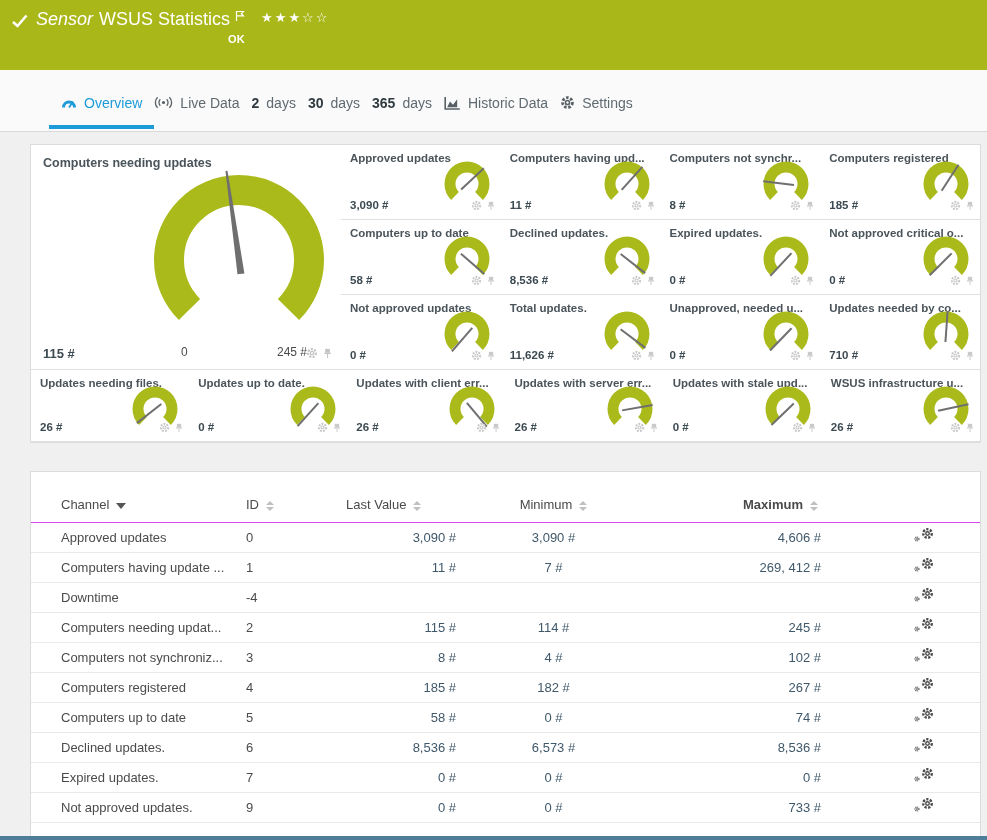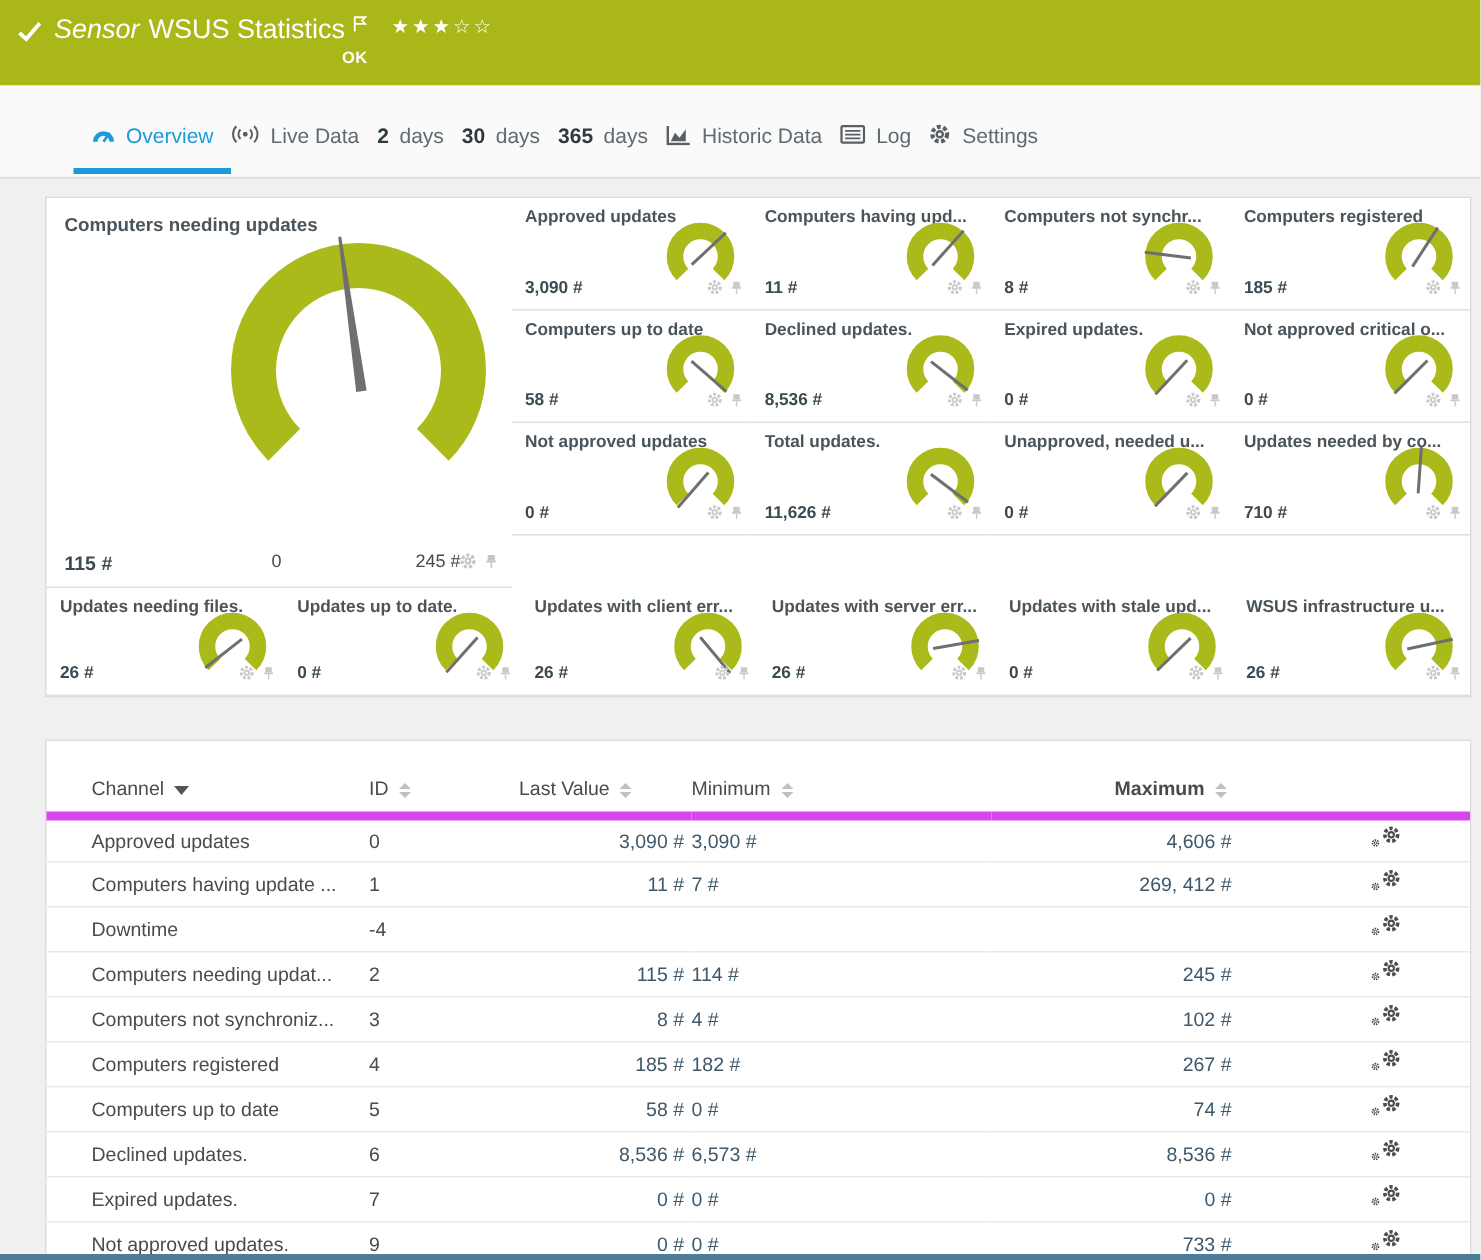--- a/index.html
+++ b/index.html
@@ -1,20 +1,20 @@
 <!DOCTYPE html>
 <html style="--green: #a9b718; --blue: #1d9bd8;"><head>
 <meta charset="utf-8">
 <style>
   * { margin:0; padding:0; box-sizing:border-box; }
   html,body { width:987px; height:840px; overflow:hidden; }
   body { font-family:"Liberation Sans", sans-serif; background:#f0f0f0; position:relative; }
 
   
-  .topbar { height:57px; background:var(--green,#a9b718); color:#fff; display:flex; align-items:flex-start; padding:9px 12px 0 12px; }
+  .topbar { height:70px; background:var(--green,#a9b718); color:#fff; display:flex; align-items:flex-start; padding:9px 12px 0 12px; }
   .topbar .chk { margin-top:5px; margin-right:8px; }
   .title-block { display:flex; flex-direction:column; }
   .title-line { display:flex; align-items:flex-start; font-size:18px; line-height:20px; }
   .title-kind { font-style:italic; font-weight:300; margin-right:6px; }
   .title-name { font-weight:400; }
   .flag { margin:-3px 0 0 5px; }
   .status-ok { font-size:11px; font-weight:700; margin:4px 0 0 16px; letter-spacing:.3px;text-align:right; }
   .stars { color:#fff; font-size:13px; letter-spacing:2px; margin:0 0 0 16px; line-height:18px; }
 
   
@@ -25,47 +25,47 @@
   .tab.active { color:var(--blue,#1d9bd8); }
   .tab.active .tab-icon { color:var(--blue,#1d9bd8); }
   .tab.active::after { content:""; position:absolute; left:-6px; right:-6px; bottom:3px; height:4px; background:var(--blue,#1d9bd8); }
 
   
   main { padding:12px 6px 0 30px; }
   .panel { background:#fff; border:1px solid #dcdcdc; width:951px; }
 
   
   .gauges-top { display:flex; }
-  .main-tile { width:310px; height:260px; position:relative; border-bottom:1px solid #e0e0e0; flex:none; }
+  .main-tile { width:310px; height:225px; position:relative; border-bottom:1px solid #e0e0e0; flex:none; }
   .main-tile .g-title { position:absolute; left:12px; top:11px; font-size:12.5px; font-weight:700; color:#4a545a; }
   .main-tile svg.biggauge { position:absolute; left:108px; top:18px; }
   .main-tile .g-value { position:absolute; left:12px; bottom:8px; font-size:13px; font-weight:600; color:#3c4a52; }
   .main-tile .g-min { position:absolute; left:150px; bottom:10px; font-size:12px; color:#4a4a4a; }
   .main-tile .g-max { position:absolute; left:246px; bottom:10px; font-size:12px; color:#4a4a4a; }
   .corner-icons { position:absolute; right:8px; bottom:6px; display:flex; gap:4px; align-items:center; }
 
   .small-grid { flex:1; display:grid; grid-template-columns:repeat(4,1fr); grid-auto-rows:75px; }
   .bottom-grid { display:grid; grid-template-columns:repeat(6,1fr); grid-auto-rows:72px; }
   .tile { position:relative; border-bottom:1px solid #e0e0e0; overflow:hidden; }
   .tile .g-title { position:absolute; left:9px; top:7px; font-size:11.5px; font-weight:600; color:#4a545a; white-space:nowrap; }
   .tile .g-value { position:absolute; left:9px; bottom:8px; font-size:11.5px; font-weight:600; color:#3c4a52; }
   .tile svg.smallgauge { position:absolute; right:5px; top:13px; }
   .tile .corner-icons { right:5px; bottom:4px; }
 
   
   .table-panel { margin-top:28px; min-height:400px; padding-top:16px; }
   table { width:100%; border-collapse:collapse; table-layout:fixed; font-size:13px; }
   col.c1{width:215px} col.c2{width:100px} col.c3{width:115px} col.c4{width:200px} col.c5{width:175px} col.c6{width:auto}
-  th { font-weight:400; color:#4a4a4a; height:34px; border-bottom:6px solid #d946ef; white-space:nowrap; }
+  th { font-weight:400; color:#4a4a4a; height:34px; border-bottom:1px solid #d946ef; white-space:nowrap; }
   td { height:30px; border-bottom:1px solid #e9e9e9; white-space:nowrap; overflow:hidden; }
   th:nth-child(1), td:nth-child(1) { text-align:left; padding-left:30px; color:#4b4b4b; }
   th:nth-child(2), td:nth-child(2) { text-align:left; }
   th:nth-child(3) { text-align:left; }
   td:nth-child(3) { text-align:right; padding-right:5px; }
-  th:nth-child(4), td:nth-child(4) { text-align:left; padding-right:15px; }
+  th:nth-child(4), td:nth-child(4) { text-align:center; padding-right:15px; }
   th:nth-child(5) { text-align:right; padding-right:18px;font-weight:bold; }
   td:nth-child(5) { text-align:right; padding-right:15px; }
   th:nth-child(6), td:nth-child(6) { text-align:left; padding-left:78px; }
   td.num { color:#3f586a; }
   td:nth-child(2) { color:#4b4b4b; }
 
   .sort-desc { display:inline-block; width:0; height:0; border-left:5px solid transparent; border-right:5px solid transparent; border-top:6px solid #555; margin-left:7px; vertical-align:middle; }
   .sort-both { display:inline-flex; flex-direction:column; gap:2px; margin-left:7px; vertical-align:middle; }
   .sort-both i { display:block; width:0; height:0; border-left:4px solid transparent; border-right:4px solid transparent; }
   .sort-both .up { border-bottom:4px solid #c0c0c0; }
@@ -149,32 +149,20 @@
     <span class="tab-icon">
         <svg width="17" height="14" viewBox="0 0 17 14">
           <path d="M1.2 1v12h14.6" fill="none" stroke="currentColor" stroke-width="1.6"></path>
           <path d="M3.2 11.2 6 5.5l3 3.3 4.2-5.6v8z" fill="currentColor"></path>
         </svg>
       </span>
 
     <span class="tab-label">Historic Data</span>
   </div>
 
-  <div class="tab">
-    <span class="tab-icon">
-        <svg width="17" height="13" viewBox="0 0 17 13">
-          <rect x="1" y="1" width="15" height="11" rx="1" fill="none" stroke="currentColor" stroke-width="1.5"></rect>
-          <line x1="3.4" y1="4.2" x2="13.6" y2="4.2" stroke="currentColor" stroke-width="1.2"></line>
-          <line x1="3.4" y1="6.7" x2="13.6" y2="6.7" stroke="currentColor" stroke-width="1.2"></line>
-          <line x1="3.4" y1="9.2" x2="13.6" y2="9.2" stroke="currentColor" stroke-width="1.2"></line>
-        </svg>
-      </span>
-
-    <span class="tab-label">Log</span>
-  </div>
 
   <div class="tab">
     <span class="tab-icon">
         <svg width="15" height="15" viewBox="0 0 14 14">
           <circle cx="7" cy="7" r="4.6" fill="none" stroke="#596065" stroke-width="2.6" stroke-dasharray="2.4 1.55"></circle>
           <circle cx="7" cy="7" r="1.9" fill="none" stroke="#596065" stroke-width="1.5"></circle>
         </svg>
       </span>
 
     <span class="tab-label">Settings</span>

